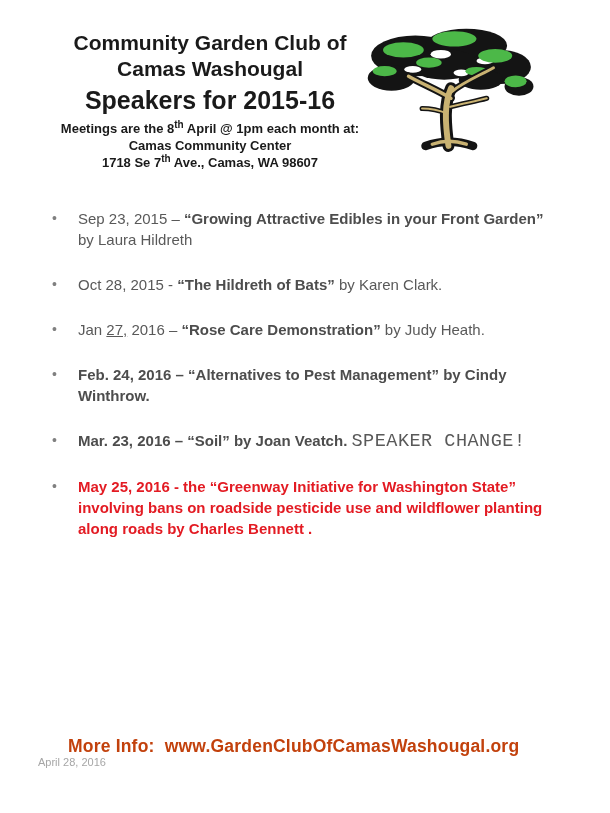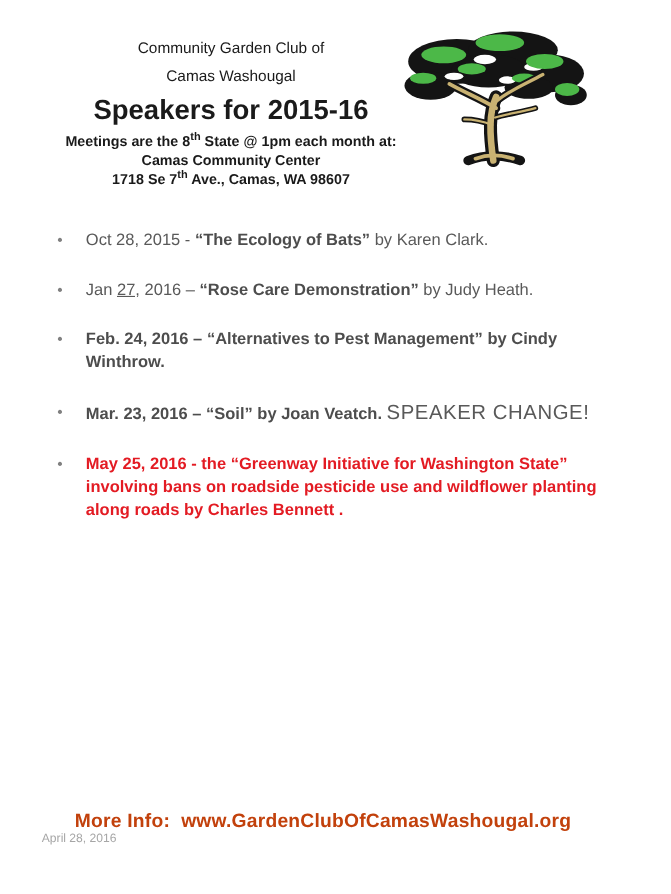--- a/index.html
+++ b/index.html
@@ -9,42 +9,42 @@
     background:#ffffff;
     font-family:"Liberation Sans", sans-serif;
     overflow:hidden;
   }
   
   .header{position:relative;height:178px;}
   .header-text{
     position:absolute;left:0;top:30px;width:420px;
     text-align:center;color:#1a1a1a;
   }
-  .title-line{font-size:14px;font-weight:400;line-height:26px;}
+  .title-line{font-size:21px;font-weight:700;line-height:26px;}
   .subtitle{font-size:25px;font-weight:700;line-height:30px;margin-top:3px;}
   .meta-line{font-size:13px;font-weight:700;line-height:17px;}
   .meta-line.first{margin-top:5px;}
   sup{font-size:10px;vertical-align:super;line-height:0;}
   .tree{position:absolute;left:366px;top:20px;}
   
   .speaker-list{
     margin:30px 55px 0 50px;padding:0;list-style:none;
     color:#595959;font-size:15px;line-height:21px;
   }
   .speaker-list li{
     position:relative;padding-left:28px;margin-bottom:24px;
   }
   .speaker-list li::before{
     content:"\2022";position:absolute;left:2px;top:0;
     color:#808080;font-size:14px;
   }
   .r{font-weight:400;}
   .b{font-weight:700;color:#4d4d4d;}
   .u{font-weight:400;text-decoration:underline;}
-  .big{font-weight:400;font-size:18.5px;letter-spacing:.5px;}
+  .big{font-weight:400;font-size:18.5px;letter-spacing:.5px;font-family:Liberation Mono, monospace;}
   li.red{max-width:478px;}
   li.red span{color:var(--red);}
   
   .more-info{
     position:absolute;left:68px;top:718px;
     font-size:17.5px;font-weight:700;color:#c2410c;letter-spacing:.2px;
   }
   .footer-date{
     position:absolute;left:38px;top:745px;
     font-size:11px;color:#a6a6a6;font-weight:400;
@@ -53,21 +53,21 @@
 </head>
 <body>
 
 <div class="page">
 
   <div class="header">
     <div class="header-text">
       <div class="title-line">Community Garden Club of</div>
       <div class="title-line">Camas Washougal</div>
       <div class="subtitle">Speakers for 2015-16</div>
-      <div class="meta-line first"><span>Meetings are  the 8</span><sup>th</sup><span> State @ 1pm each month at:</span></div>
+      <div class="meta-line first"><span>Meetings are  the 8</span><sup>th</sup><span> April @ 1pm each month at:</span></div>
       <div class="meta-line">Camas Community Center</div>
       <div class="meta-line"><span>1718 Se 7</span><sup>th</sup><span> Ave., Camas, WA  98607</span></div>
     </div>
 
     <svg class="tree" width="170" height="132" viewBox="0 0 200 155" aria-hidden="true">
 
       <g fill="#141414">
         <ellipse cx="58" cy="42" rx="52" ry="24"></ellipse>
         <ellipse cx="118" cy="30" rx="48" ry="20"></ellipse>
         <ellipse cx="158" cy="55" rx="36" ry="20"></ellipse>
@@ -107,21 +107,22 @@
         <path d="M100,92 C84,82 68,76 50,66" stroke-width="4"></path>
         <path d="M101,84 C116,72 132,66 150,56" stroke-width="3.5"></path>
         <path d="M99,102 C112,98 128,96 142,92" stroke-width="2.5"></path>
         <path d="M96,110 C86,106 76,104 66,104" stroke-width="2.5"></path>
         <path d="M78,146 Q97,139 118,146" stroke-width="4"></path>
       </g>
     </svg>
   </div>
 
   <ul class="speaker-list" id="speaker-list">
-      <li><span class="r">Oct 28, 2015 - </span><span class="b">“The Ecology of Bats”</span><span class="r">  by Karen Clark.</span></li>
+      <li><span class="r">Sep 23, 2015 –  </span><span class="b">“Growing Attractive Edibles in your Front Garden”</span><span class="r"> by Laura Hildreth</span></li>
+      <li><span class="r">Oct 28, 2015 - </span><span class="b">“The Hildreth of Bats”</span><span class="r">  by Karen Clark.</span></li>
       <li><span class="r">Jan </span><span class="u">27,</span><span class="r"> 2016 – </span><span class="b">“Rose Care Demonstration”</span><span class="r">  by Judy Heath.</span></li>
       <li><span class="b">Feb. 24, 2016 – “Alternatives to Pest Management” by Cindy Winthrow.</span></li>
       <li><span class="b">Mar. 23, 2016 – “Soil” by Joan Veatch.  </span><span class="big">SPEAKER CHANGE!</span></li>
       <li class="red"><span class="b">May 25, 2016 - the “Greenway Initiative for Washington State” involving bans on roadside pesticide use and wildflower planting along roads by Charles Bennett .</span></li>
     </ul>
 
   <p class="more-info"><span>More Info:</span><span>&nbsp; </span><span>www.GardenClubOfCamasWashougal.org</span></p>
 
   <p class="footer-date">April 28, 2016</p>
 

